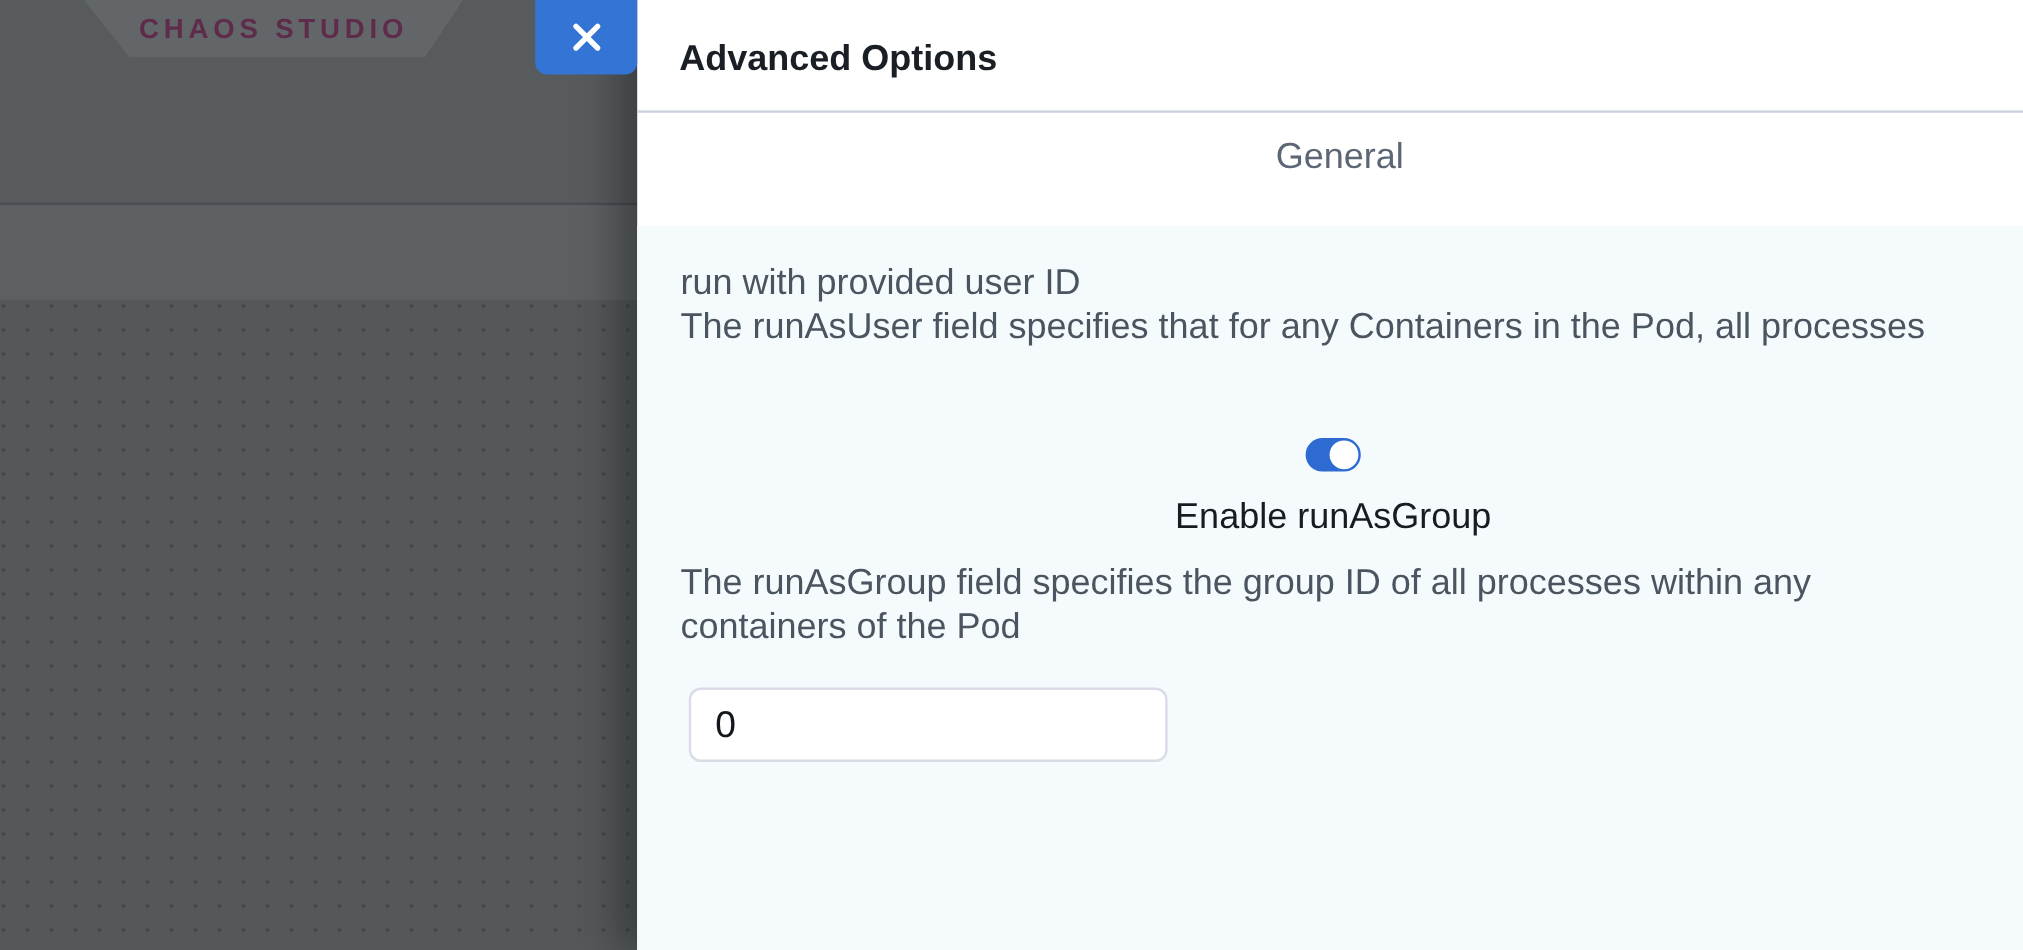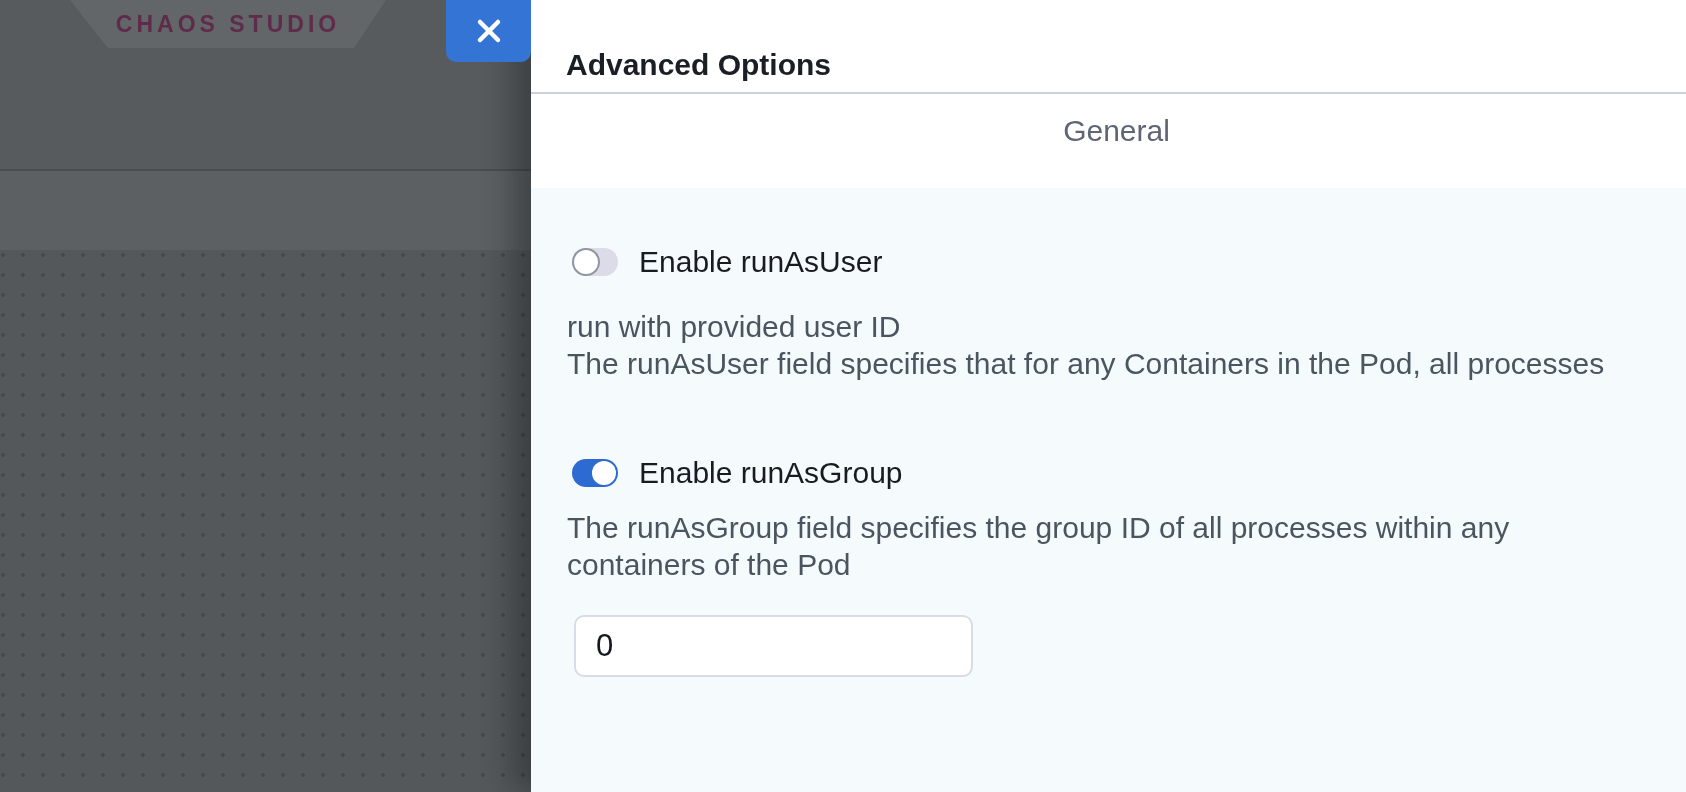--- a/index.html
+++ b/index.html
@@ -28,33 +28,33 @@
   
   .close-btn{position:absolute;left:446px;top:0;width:85px;height:62px;background:#3474d4;
     border:none;border-radius:0 0 10px 10px;display:flex;align-items:center;justify-content:center;
     cursor:pointer;z-index:6;padding:0;}
 
   
   .panel{position:absolute;left:531px;top:0;right:0;bottom:0;background:#ffffff;
     box-shadow:-18px 0 30px rgba(0,0,0,0.30);z-index:4;}
   .panel-header{height:94px;border-bottom:2px solid #ccd1de;display:flex;align-items:flex-end;
     padding-left:35px;box-sizing:border-box;}
-  .panel-title{font-size:30px;font-weight:700;color:#1a1f26;padding-bottom:10px;}
+  .panel-title{font-size:30px;font-weight:700;color:#1a1f26;padding-bottom:26px;}
   .tabs{height:92px;display:flex;padding-left:16px;justify-content:center;}
   .tab{position:relative;padding:20px 16px 0;font-size:30px;color:#5d6675;cursor:pointer;}
   .tab + .tab{margin-left:14px;}
   .tab.active{color:#48536a;}
   .tab.active::after{content:"";position:absolute;left:0;right:0;bottom:0;height:6px;
     background:#3b74da;border-radius:4px;}
   .content{position:absolute;top:188px;left:0;right:0;bottom:0;background:#f5fafd;
     padding:0 36px;box-sizing:border-box;overflow:hidden;}
 
   .toggle-row{display:flex;align-items:center;gap:21px;margin-left:5px;}
   .row-1{margin-top:57px;}
-  .row-2{margin-top:74px;}
+  .row-2{margin-top:74px;flex-direction:column;}
   .switch{position:relative;width:46px;height:28px;border-radius:14px;cursor:pointer;flex:0 0 auto;}
   .switch.off{background:#dcdce8;}
   .switch.off .knob{position:absolute;left:0;top:0;width:28px;height:28px;border-radius:50%;
     background:#ffffff;border:2px solid #9095a3;box-sizing:border-box;}
   .switch.on{background:#2d6ad2;}
   .switch.on .knob{position:absolute;right:2px;top:2px;width:24px;height:24px;border-radius:50%;
     background:#ffffff;}
   .toggle-label{font-size:30px;color:#181c22;}
   .desc{margin-top:29px;font-size:30px;line-height:37px;color:#4b5560;}
   .desc.second{margin-top:19px;}
@@ -89,26 +89,20 @@
     <div class="panel-header">
       <span class="panel-title">Advanced Options</span>
     </div>
 
     <div class="tabs">
       <div class="tab">General</div>
     </div>
 
     <div class="content">
 
-      <div class="toggle-row row-1">
-        <div class="switch off">
-          <div class="knob"></div>
-        </div>
-        <span class="toggle-label">Enable runAsUser</span>
-      </div>
       <div class="desc">
         <div>run with provided user ID</div>
         <div>The runAsUser field specifies that for any Containers in the Pod, all processes</div>
       </div>
 
       <div class="toggle-row row-2">
         <div class="switch on">
           <div class="knob"></div>
         </div>
         <span class="toggle-label">Enable runAsGroup</span>

